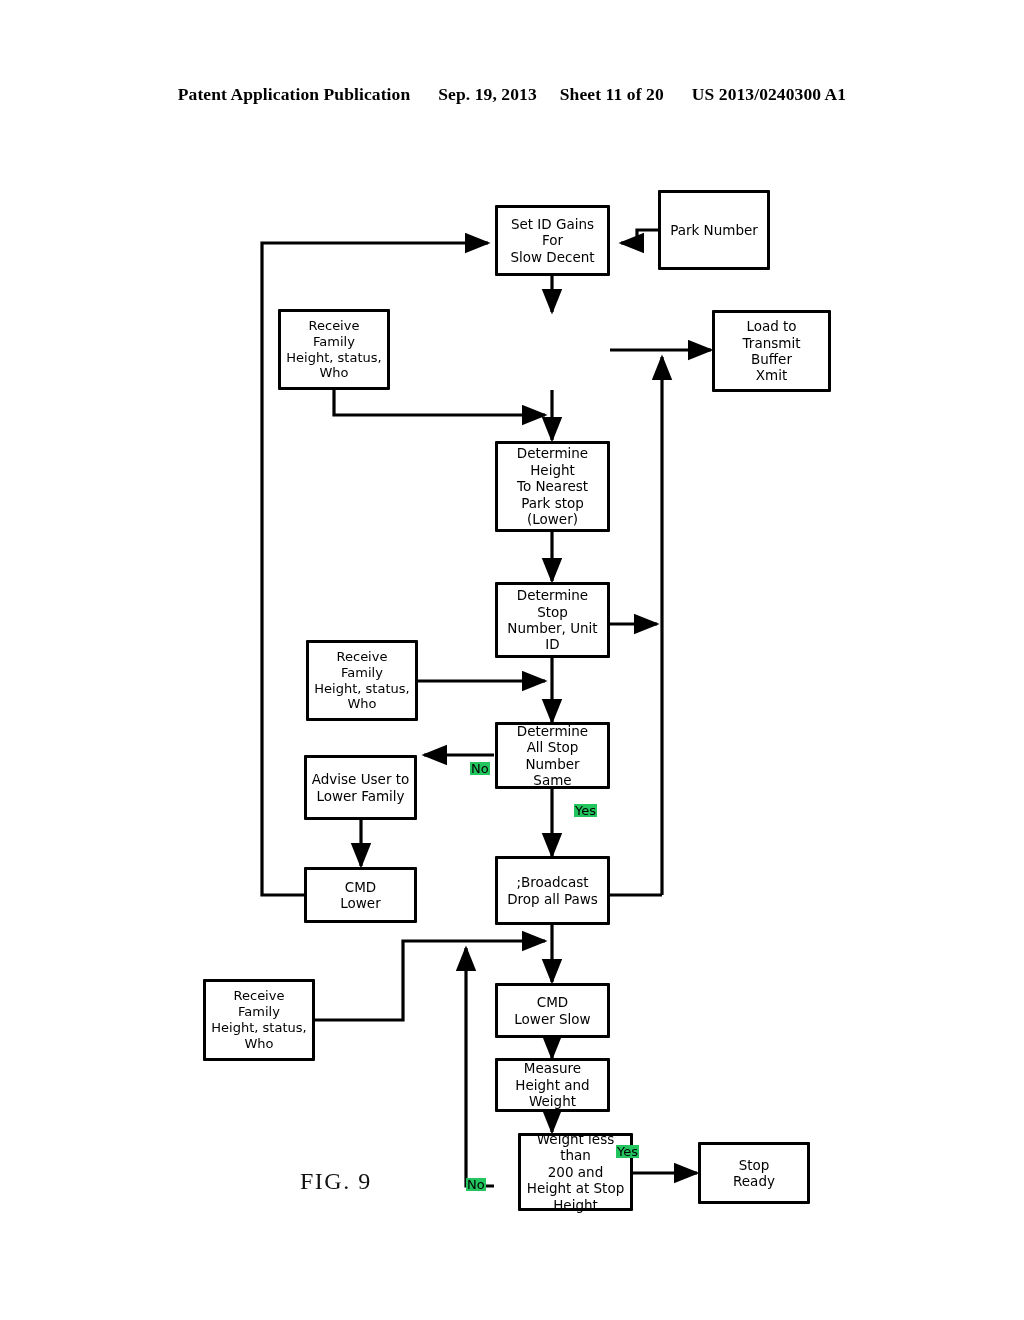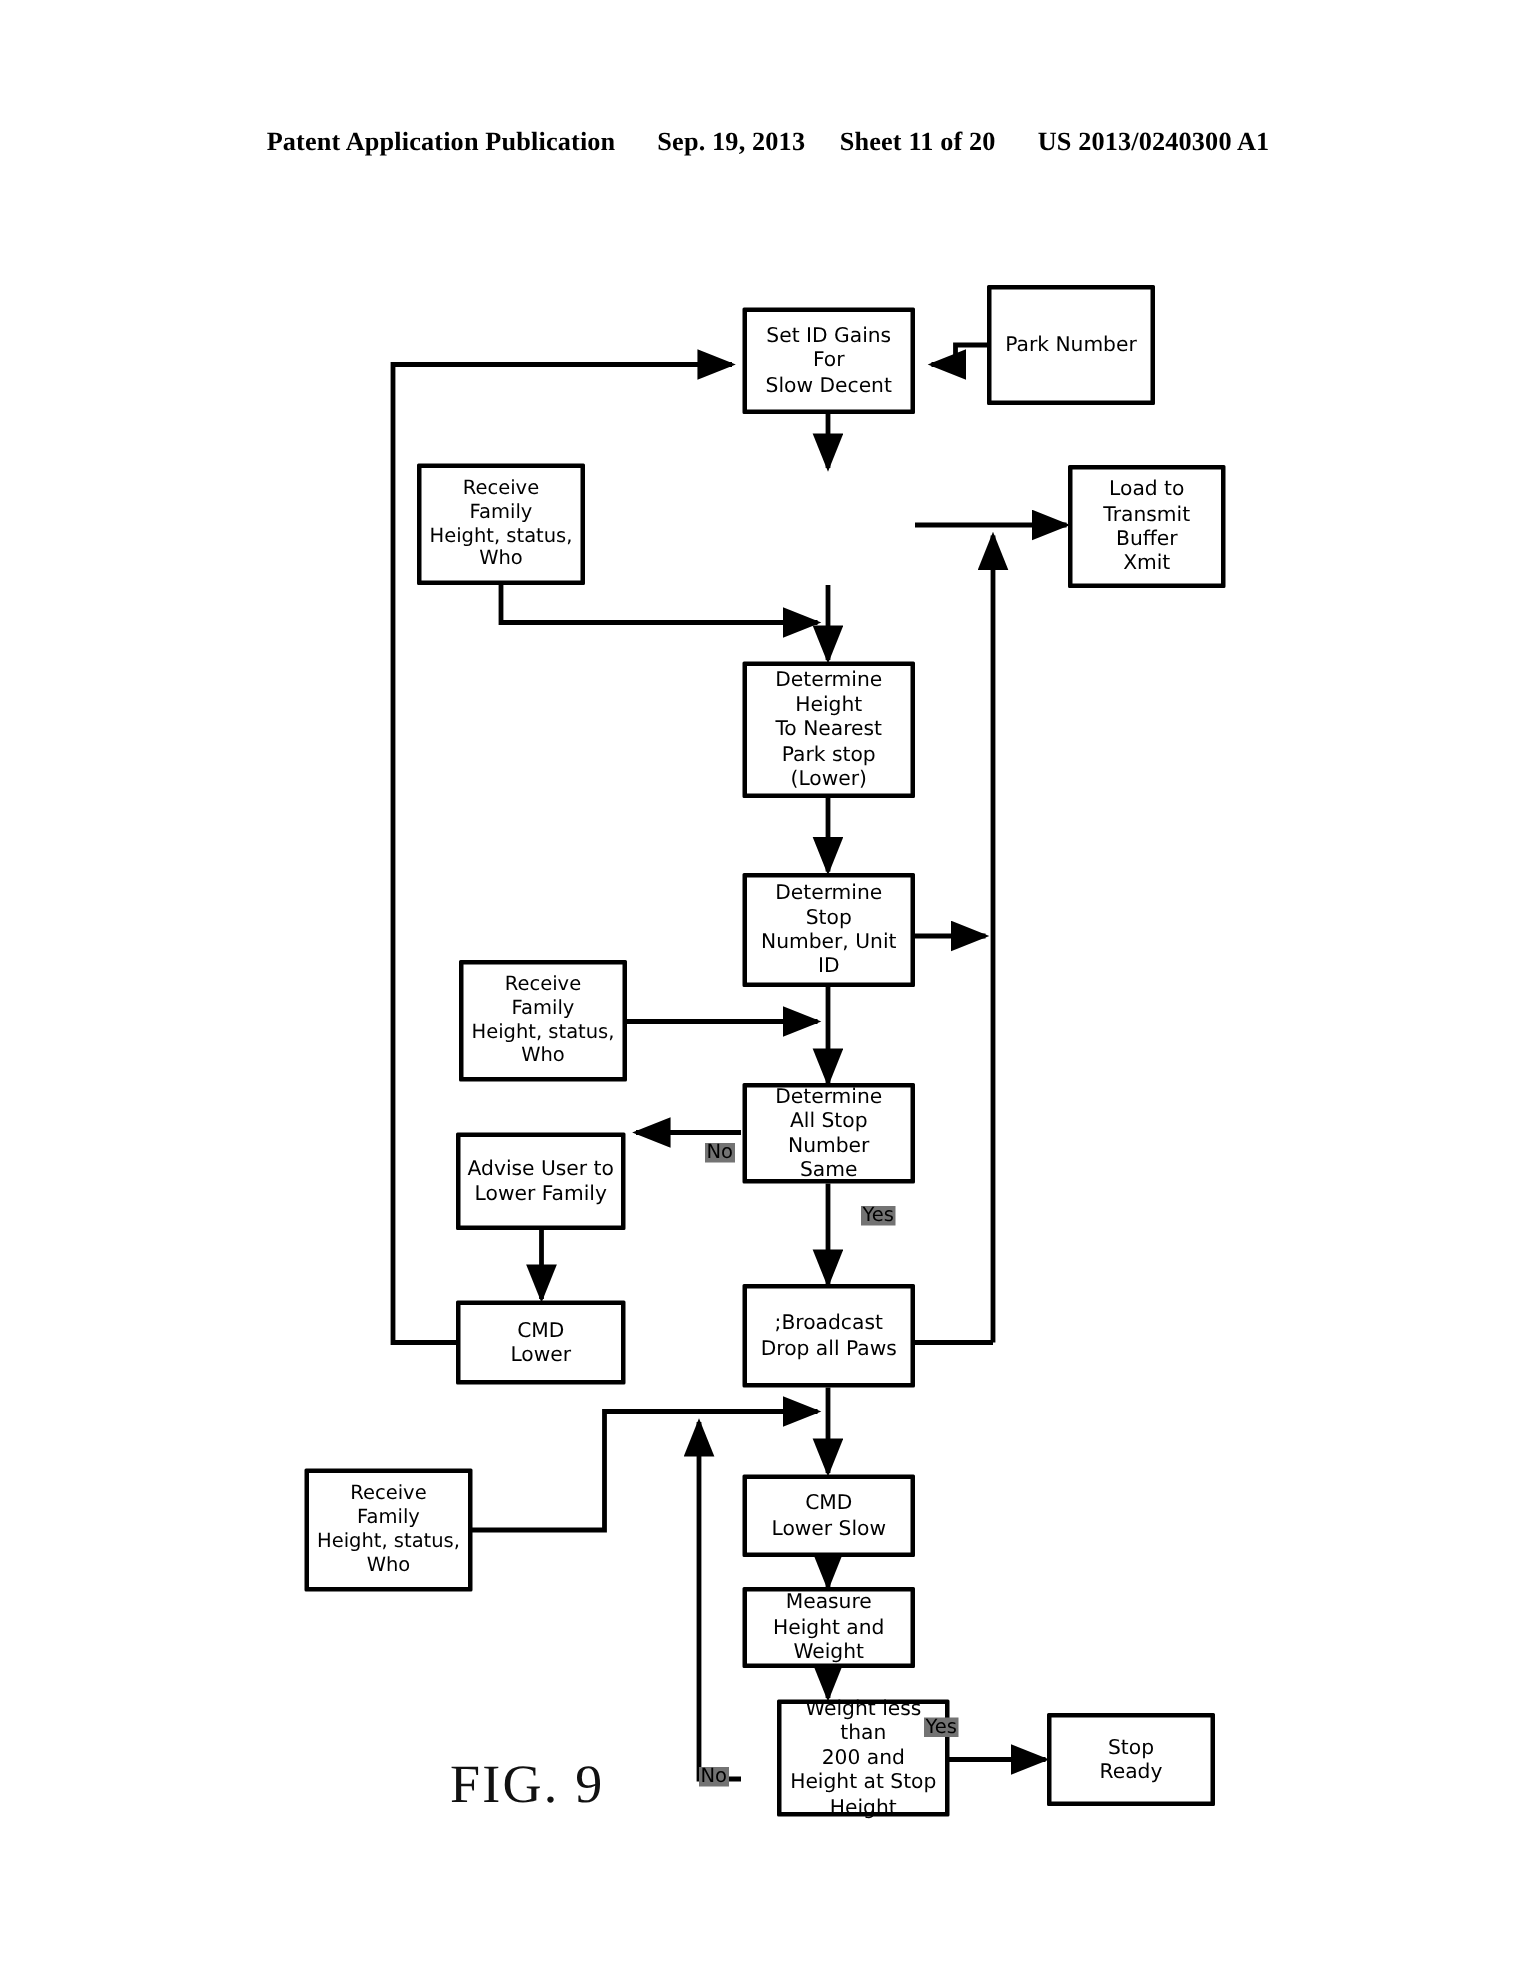--- a/index.html
+++ b/index.html
@@ -13,21 +13,21 @@
     font-family:"Liberation Serif",serif;font-weight:bold;
     font-size:17.5px;color:#000;letter-spacing:.1px;white-space:nowrap;
   }
   #page-header .h-pub{margin-right:28px;}
   #page-header .h-date{margin-right:23px;}
   #page-header .h-sheet{margin-right:28px;}
 
   
   #fig-label{
     position:absolute;left:300px;top:1168px;
-    font-family:"Liberation Serif",serif;font-size:36px;
+    font-family:"Liberation Serif",serif;font-size:24px;
     letter-spacing:1.5px;color:#111;
   }
 
   
   #flow{position:absolute;left:0;top:0;width:1024px;height:1320px;}
   #flow svg{position:absolute;left:0;top:0;}
 
   
   .node{
     position:absolute;box-sizing:border-box;
@@ -35,21 +35,21 @@
     display:flex;align-items:center;justify-content:center;
     text-align:center;color:#000;
     font-family:"DejaVu Sans",sans-serif;
     font-size:13.5px;line-height:1.22;
     padding:2px 3px;z-index:3;
   }
   .node.small{font-size:13px;}
 
   
   .elabel{
-    position:absolute;z-index:4;background:#737373;
+    position:absolute;z-index:4;background:#22c55e;
     font-family:"DejaVu Sans",sans-serif;font-size:13px;color:#000;
     padding:0 1px;line-height:1;
   }
 </style>
 </head>
 <body>
 
 <div id="page-header">
   <span class="h-pub">Patent Application Publication</span>
   <span class="h-date">Sep. 19, 2013</span>
@@ -133,21 +133,21 @@
     </g>
   </svg>
 
   <div class="node" style="left:495px;top:205px;width:115px;height:71px;">Set ID Gains For<br>Slow Decent</div>
 
   <div class="node" style="left:658px;top:190px;width:112px;height:80px;">Park Number</div>
 
   <div class="node small" style="left:278px;top:309px;width:112px;height:81px;">Receive<br>Family<br>Height, status,<br>Who</div>
 
 
-  <div class="node" style="left:712px;top:310px;width:105px;height:82px;">Load to<br>Transmit<br>Buffer<br>Xmit</div>
+  <div class="node" style="left:712px;top:310px;width:119px;height:82px;">Load to<br>Transmit<br>Buffer<br>Xmit</div>
 
   <div class="node" style="left:495px;top:441px;width:115px;height:91px;">Determine<br>Height<br>To Nearest<br>Park stop<br>(Lower)</div>
 
   <div class="node" style="left:495px;top:582px;width:115px;height:76px;">Determine Stop<br>Number, Unit ID</div>
 
   <div class="node small" style="left:306px;top:640px;width:112px;height:81px;">Receive<br>Family<br>Height, status,<br>Who</div>
 
   <div class="node" style="left:495px;top:722px;width:115px;height:67px;">Determine<br>All Stop Number<br>Same</div>
 
   <div class="node" style="left:304px;top:755px;width:113px;height:65px;">Advise User to<br>Lower Family</div>

